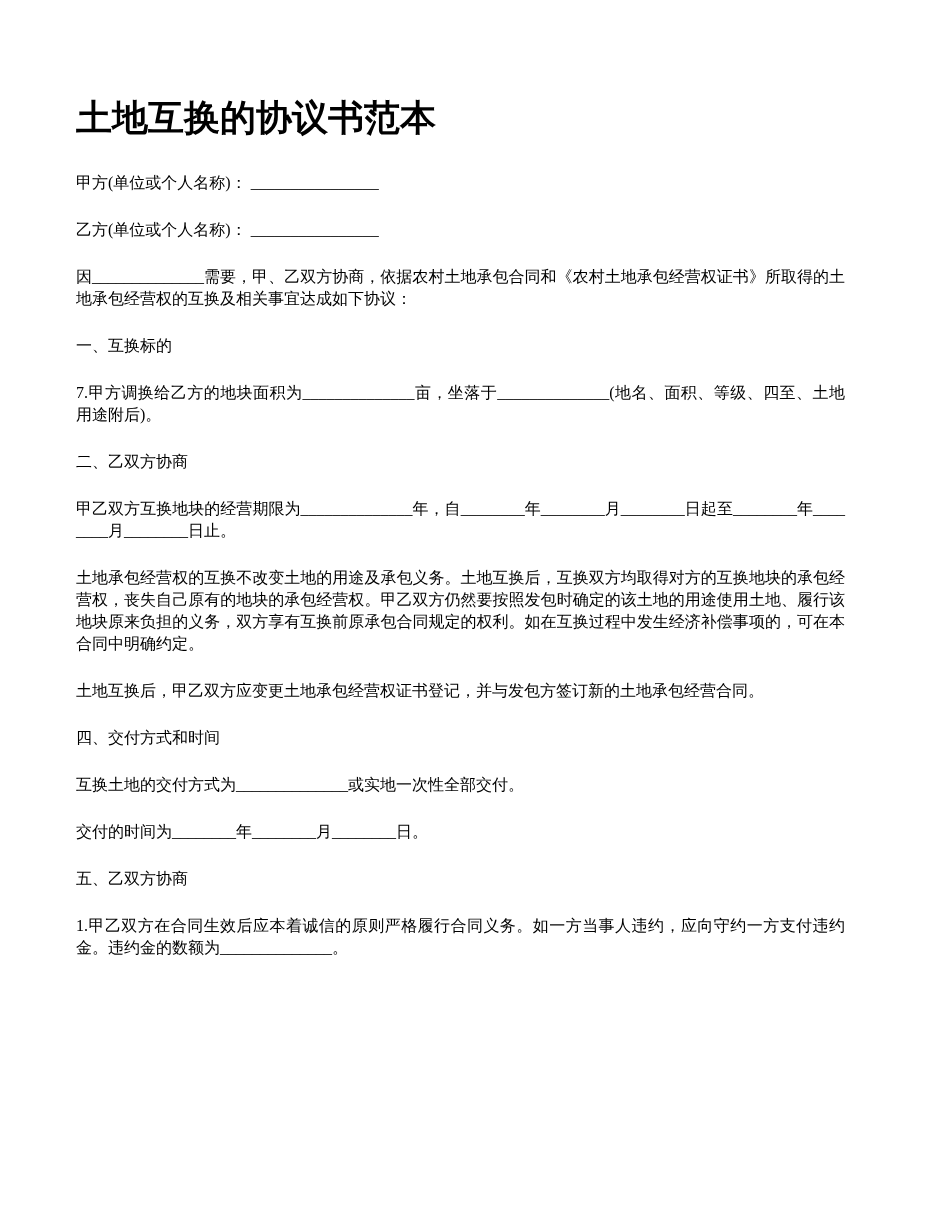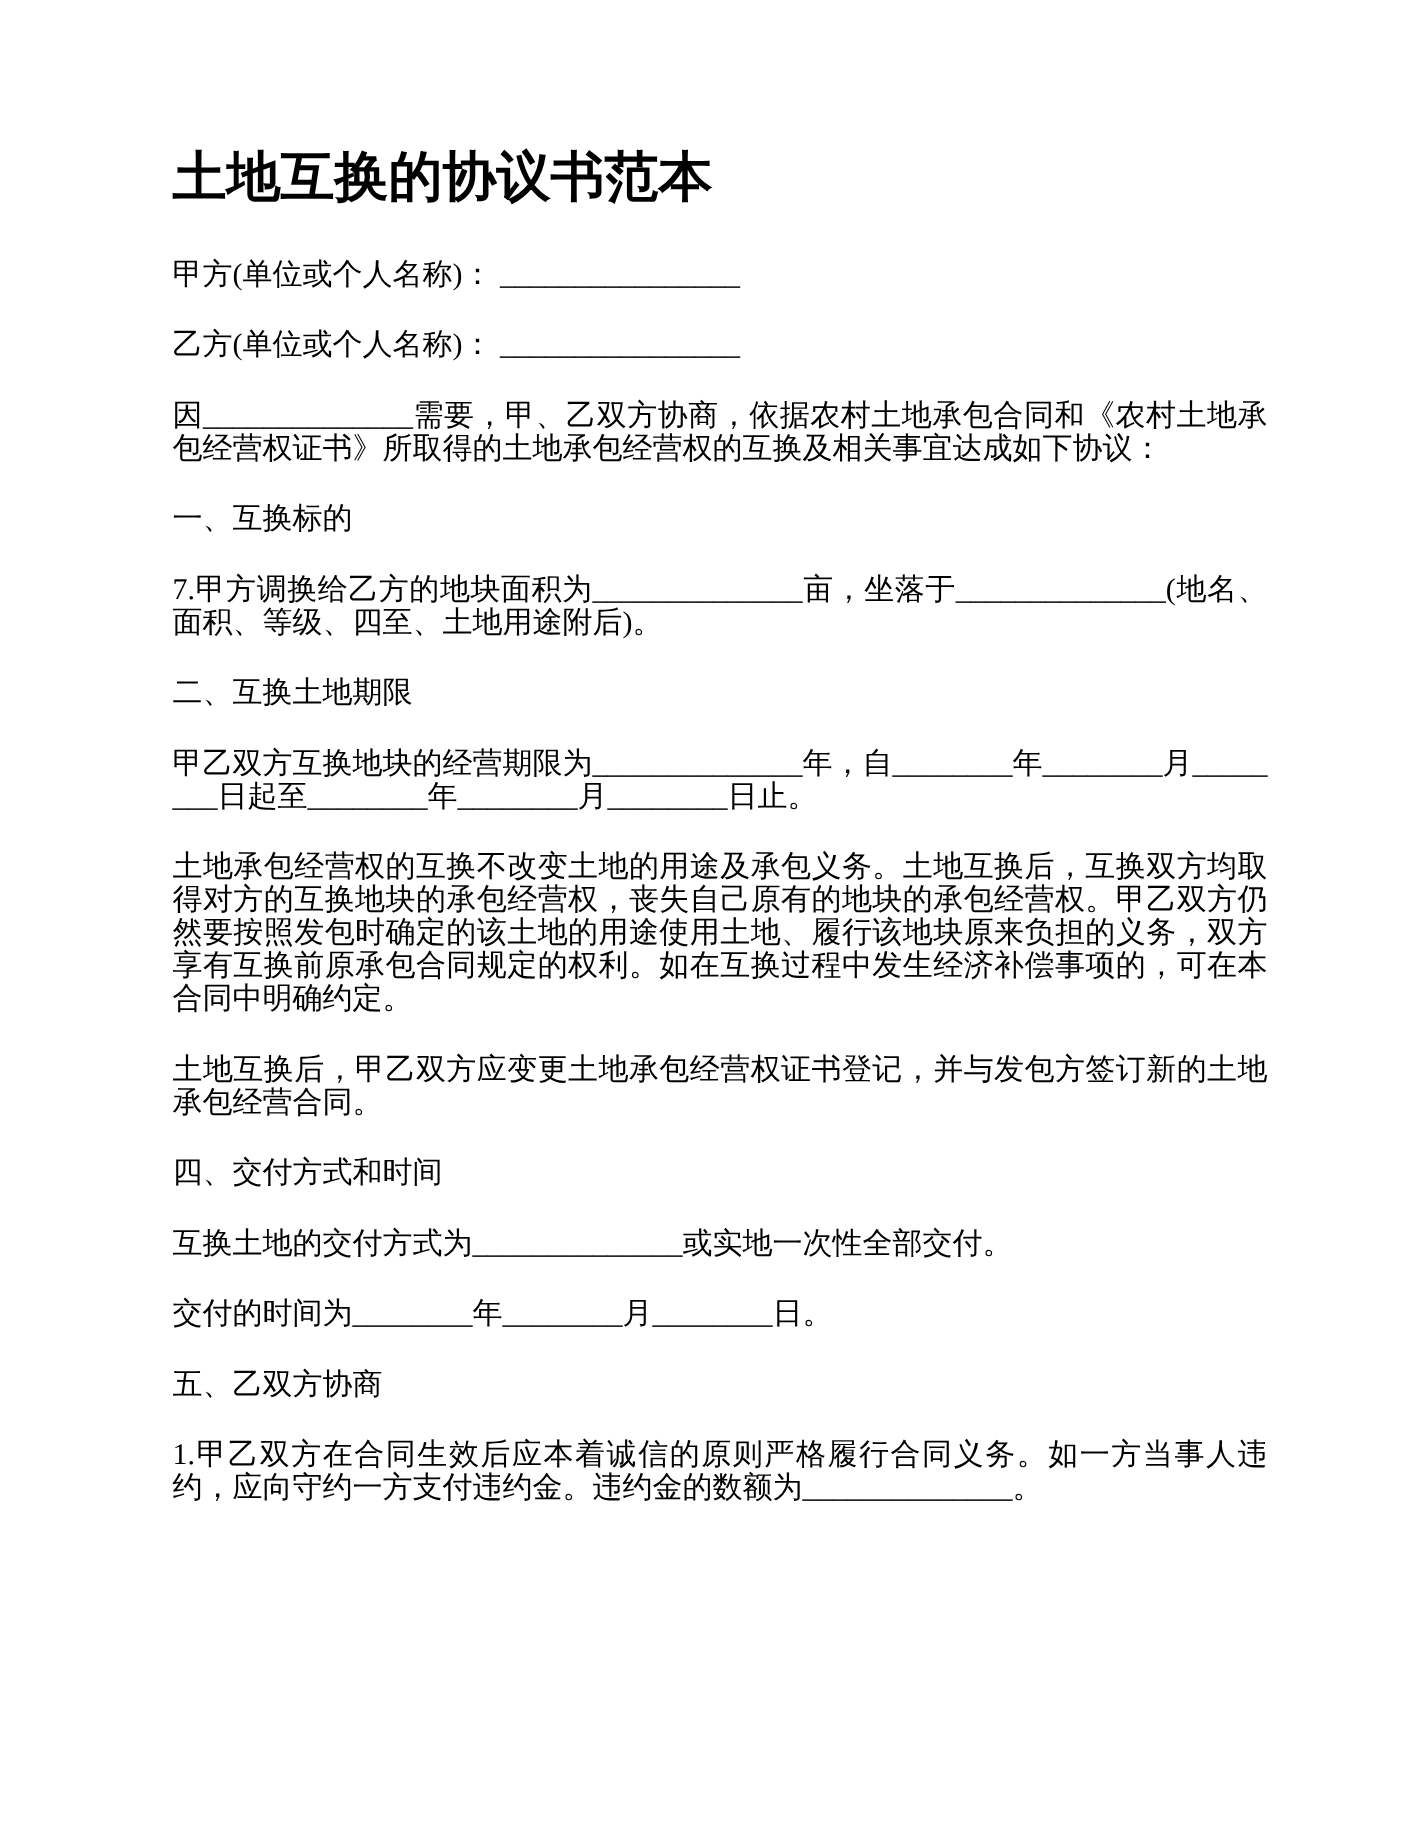--- a/index.html
+++ b/index.html
@@ -5,53 +5,53 @@
   * { box-sizing: border-box; }
   html, body {
     margin: 0;
     padding: 0;
     background: #ffffff;
   }
   .page {
     width: 950px;
     min-height: 1230px;
     background: #ffffff;
-    padding: 98px 105px 60px 115px;
+    padding: 98px 105px 60px 76px;
     color: #000000;
   }
   .doc-title {
     font-family: "Liberation Sans", "DejaVu Sans", sans-serif;
     font-weight: 700;
     font-size: 36px;
     line-height: 1.1;
     margin: 0 0 34px 0;
     color: #000000;
   }
   .doc-body p {
     font-family: "Liberation Serif", "DejaVu Serif", serif;
-    font-size: 20px;
+    font-size: 16px;
     line-height: 22px;
     margin: 0 0 25px 0;
     text-align: justify;
     word-break: break-all;
     color: #000000;
   }
 </style>
 </head>
 <body>
 
 <div class="page">
   <h1 class="doc-title">土地互换的协议书范本</h1>
   <div class="doc-body">
       <p>甲方(单位或个人名称)：  ________________</p>
       <p>乙方(单位或个人名称)：  ________________</p>
       <p>因______________需要，甲、乙双方协商，依据农村土地承包合同和《农村土地承包经营权证书》所取得的土地承包经营权的互换及相关事宜达成如下协议：</p>
       <p>一、互换标的</p>
       <p>7.甲方调换给乙方的地块面积为______________亩，坐落于______________(地名、面积、等级、四至、土地用途附后)。</p>
-      <p>二、互换土地期限</p>
+      <p>二、乙双方协商</p>
       <p>甲乙双方互换地块的经营期限为______________年，自________年________月________日起至________年________月________日止。</p>
       <p>土地承包经营权的互换不改变土地的用途及承包义务。土地互换后，互换双方均取得对方的互换地块的承包经营权，丧失自己原有的地块的承包经营权。甲乙双方仍然要按照发包时确定的该土地的用途使用土地、履行该地块原来负担的义务，双方享有互换前原承包合同规定的权利。如在互换过程中发生经济补偿事项的，可在本合同中明确约定。</p>
       <p>土地互换后，甲乙双方应变更土地承包经营权证书登记，并与发包方签订新的土地承包经营合同。</p>
       <p>四、交付方式和时间</p>
       <p>互换土地的交付方式为______________或实地一次性全部交付。</p>
       <p>交付的时间为________年________月________日。</p>
       <p>五、乙双方协商</p>
       <p>1.甲乙双方在合同生效后应本着诚信的原则严格履行合同义务。如一方当事人违约，应向守约一方支付违约金。违约金的数额为______________。</p>
     </div>
 </div>

